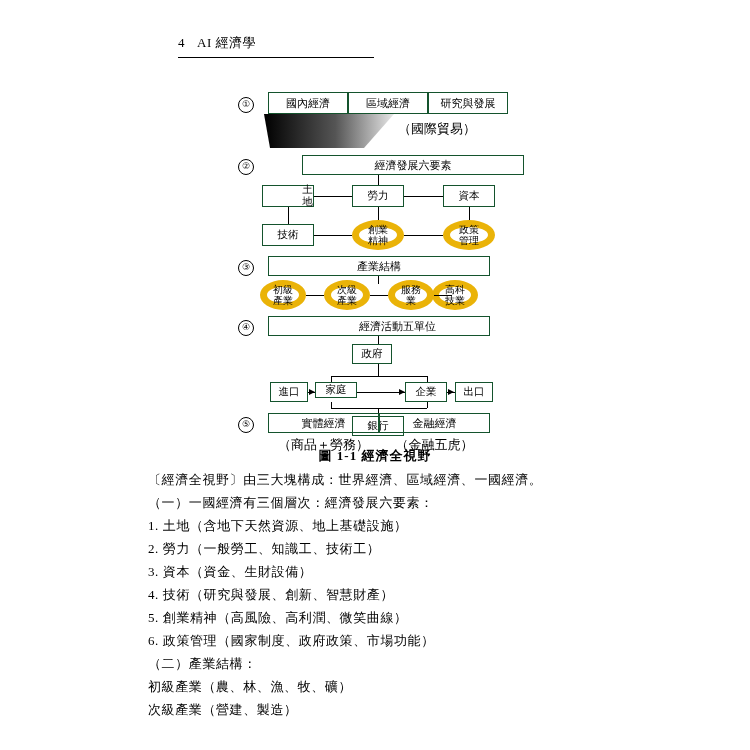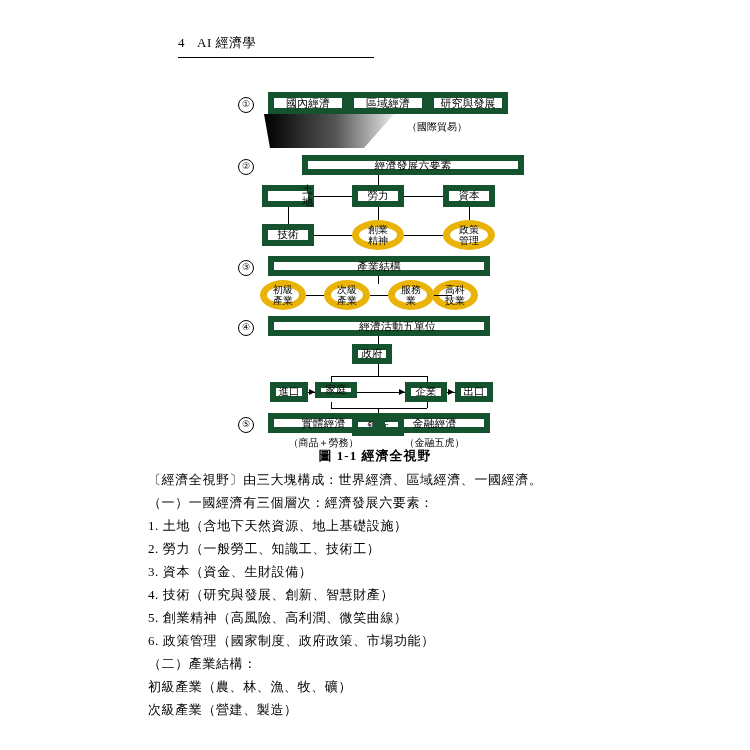--- a/index.html
+++ b/index.html
@@ -60,21 +60,21 @@
     border-radius: 50%;
     font-size: 9px;
     line-height: 13px;
     text-align: center;
     font-family: "Liberation Sans", sans-serif;
   }
 
   .box {
     position: absolute;
     box-sizing: border-box;
-    border: 6px solid #14532d;
+    border: 1px solid #14532d;
     background: #fff;
     font-size: 10.5px;
     display: flex;
     align-items: center;
     justify-content: center;
     text-align: center;
     line-height: 1.15;
   }
   .wide {
     font-size: 11px;
@@ -87,21 +87,21 @@
     background: #fff;
     font-size: 10px;
     display: flex;
     align-items: center;
     justify-content: center;
     text-align: center;
     line-height: 1.1;
   }
   .plain {
     position: absolute;
-    font-size: 10px;
+    font-size: 13px;
     text-align: center;
     white-space: nowrap;
   }
   .hline {
     position: absolute;
     height: 1px;
     background: #000;
   }
   .vline {
     position: absolute;

